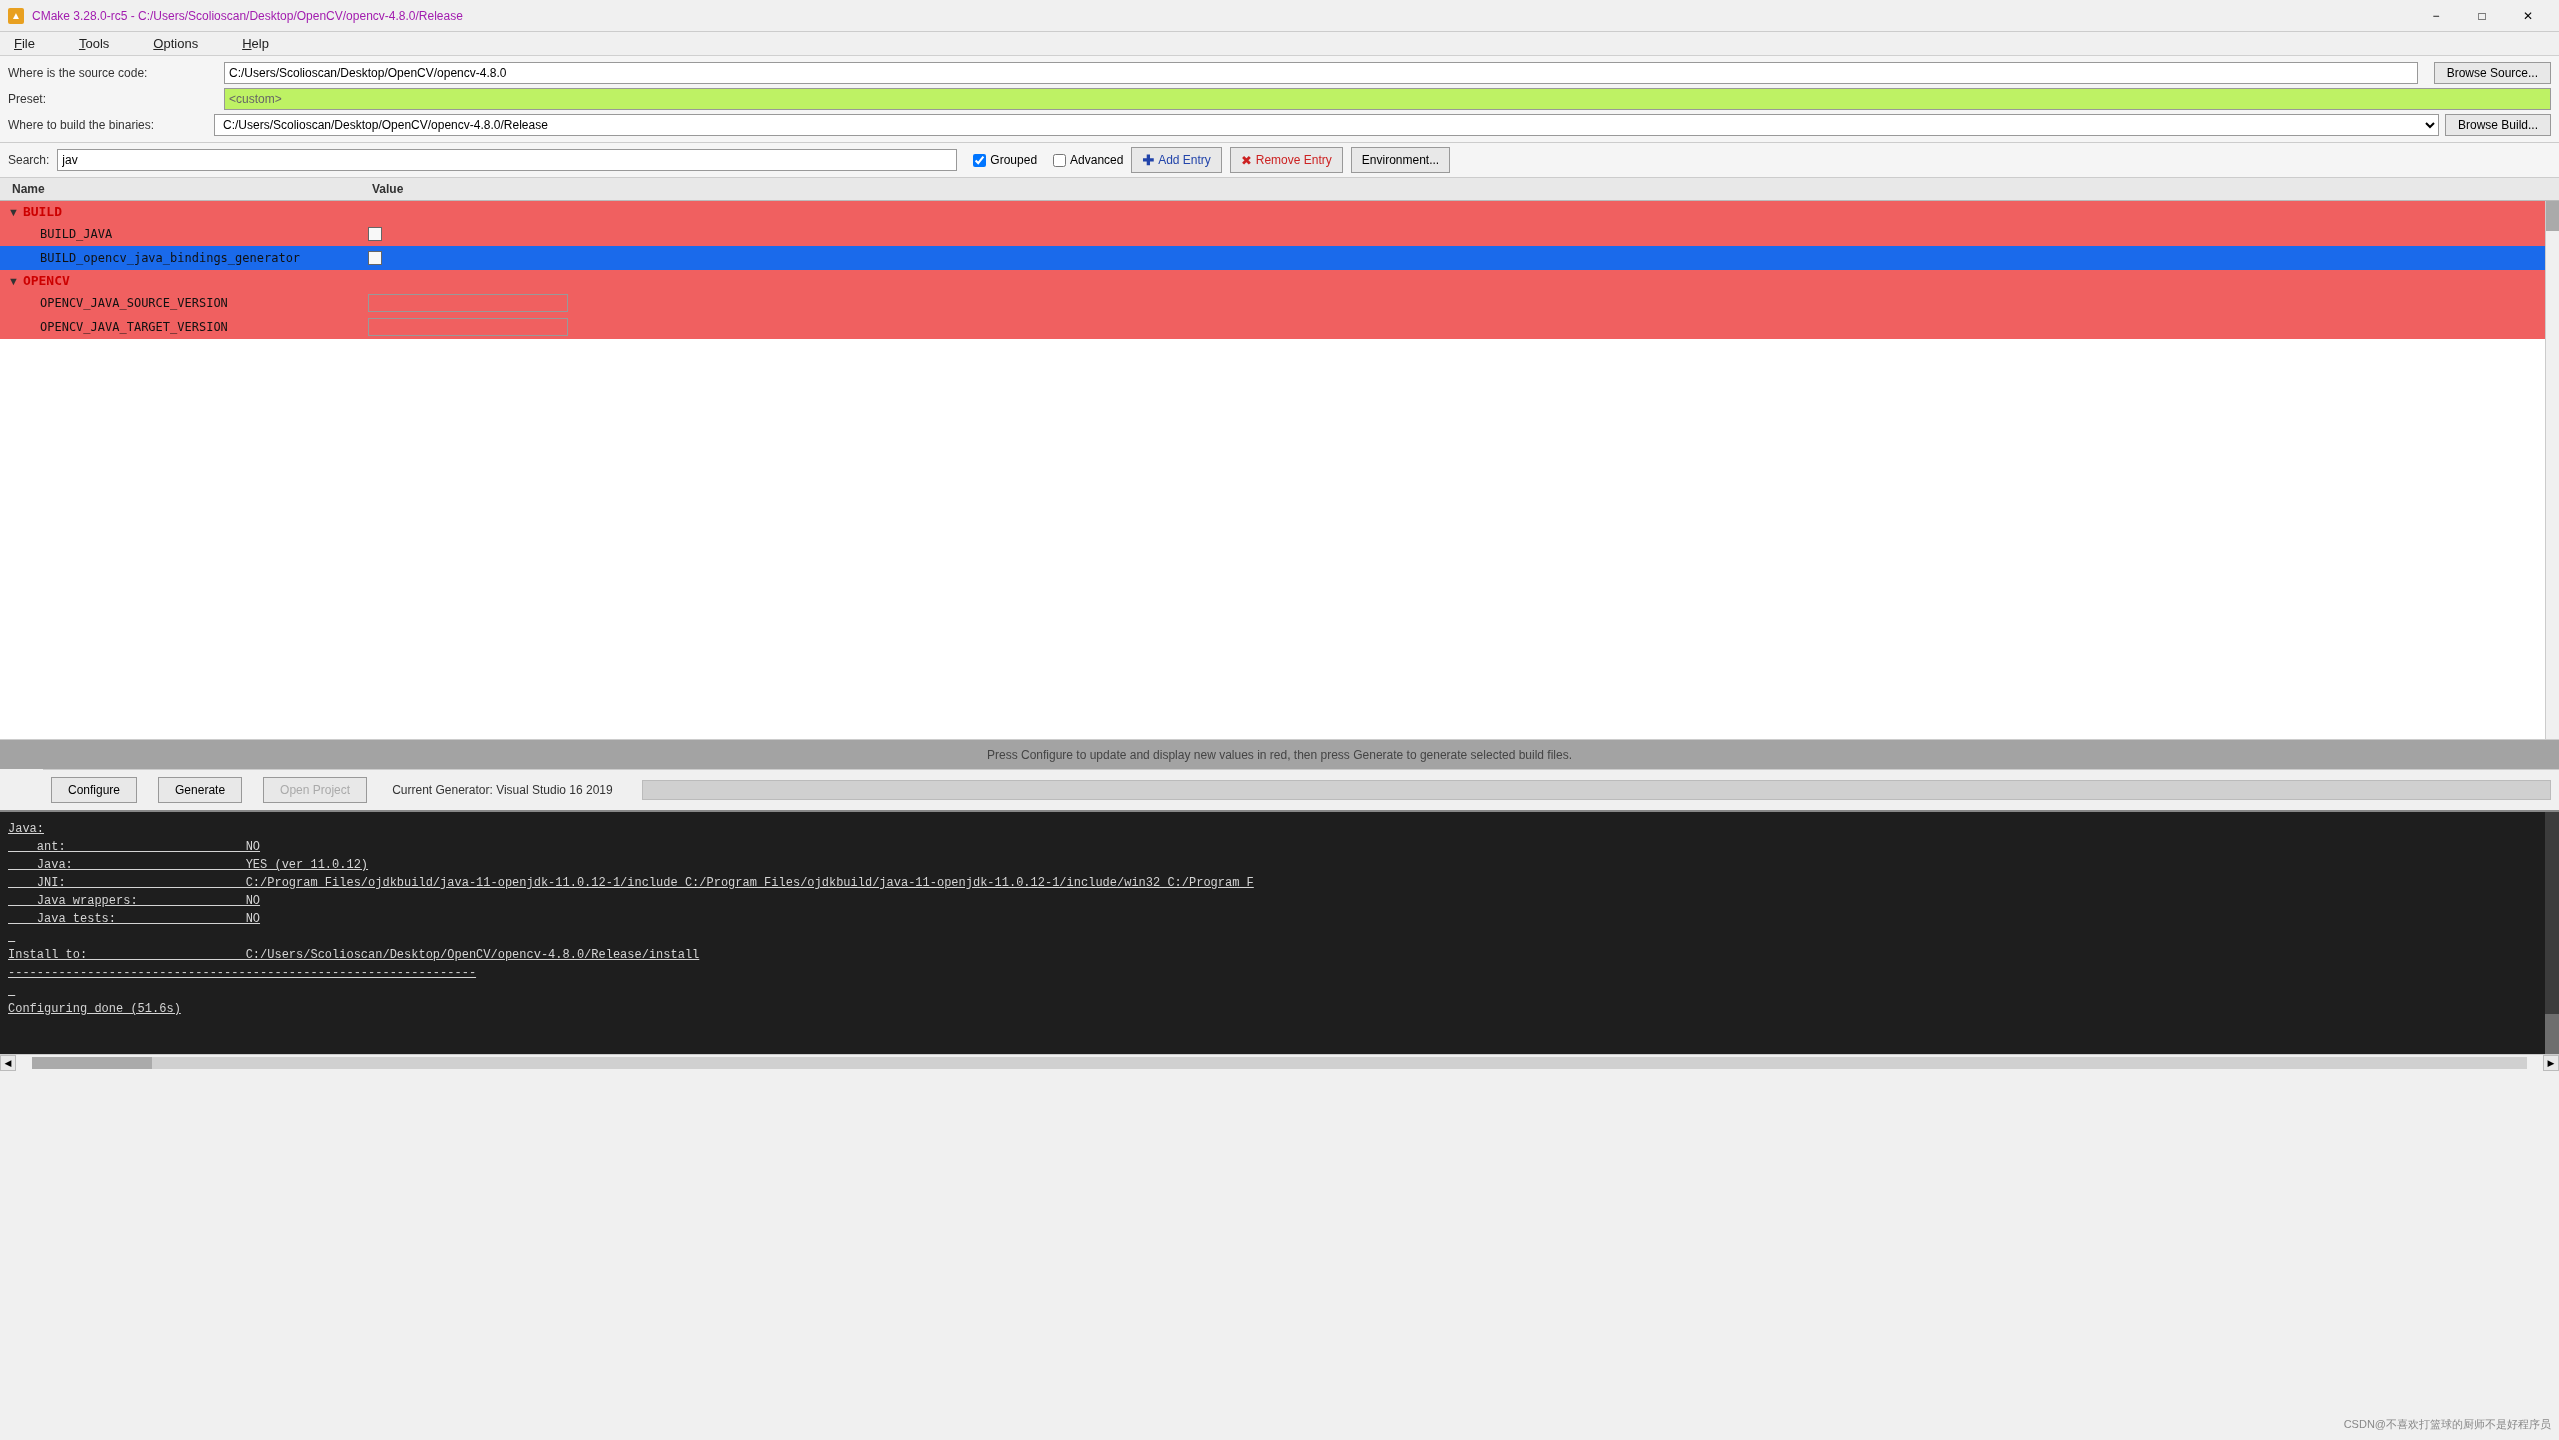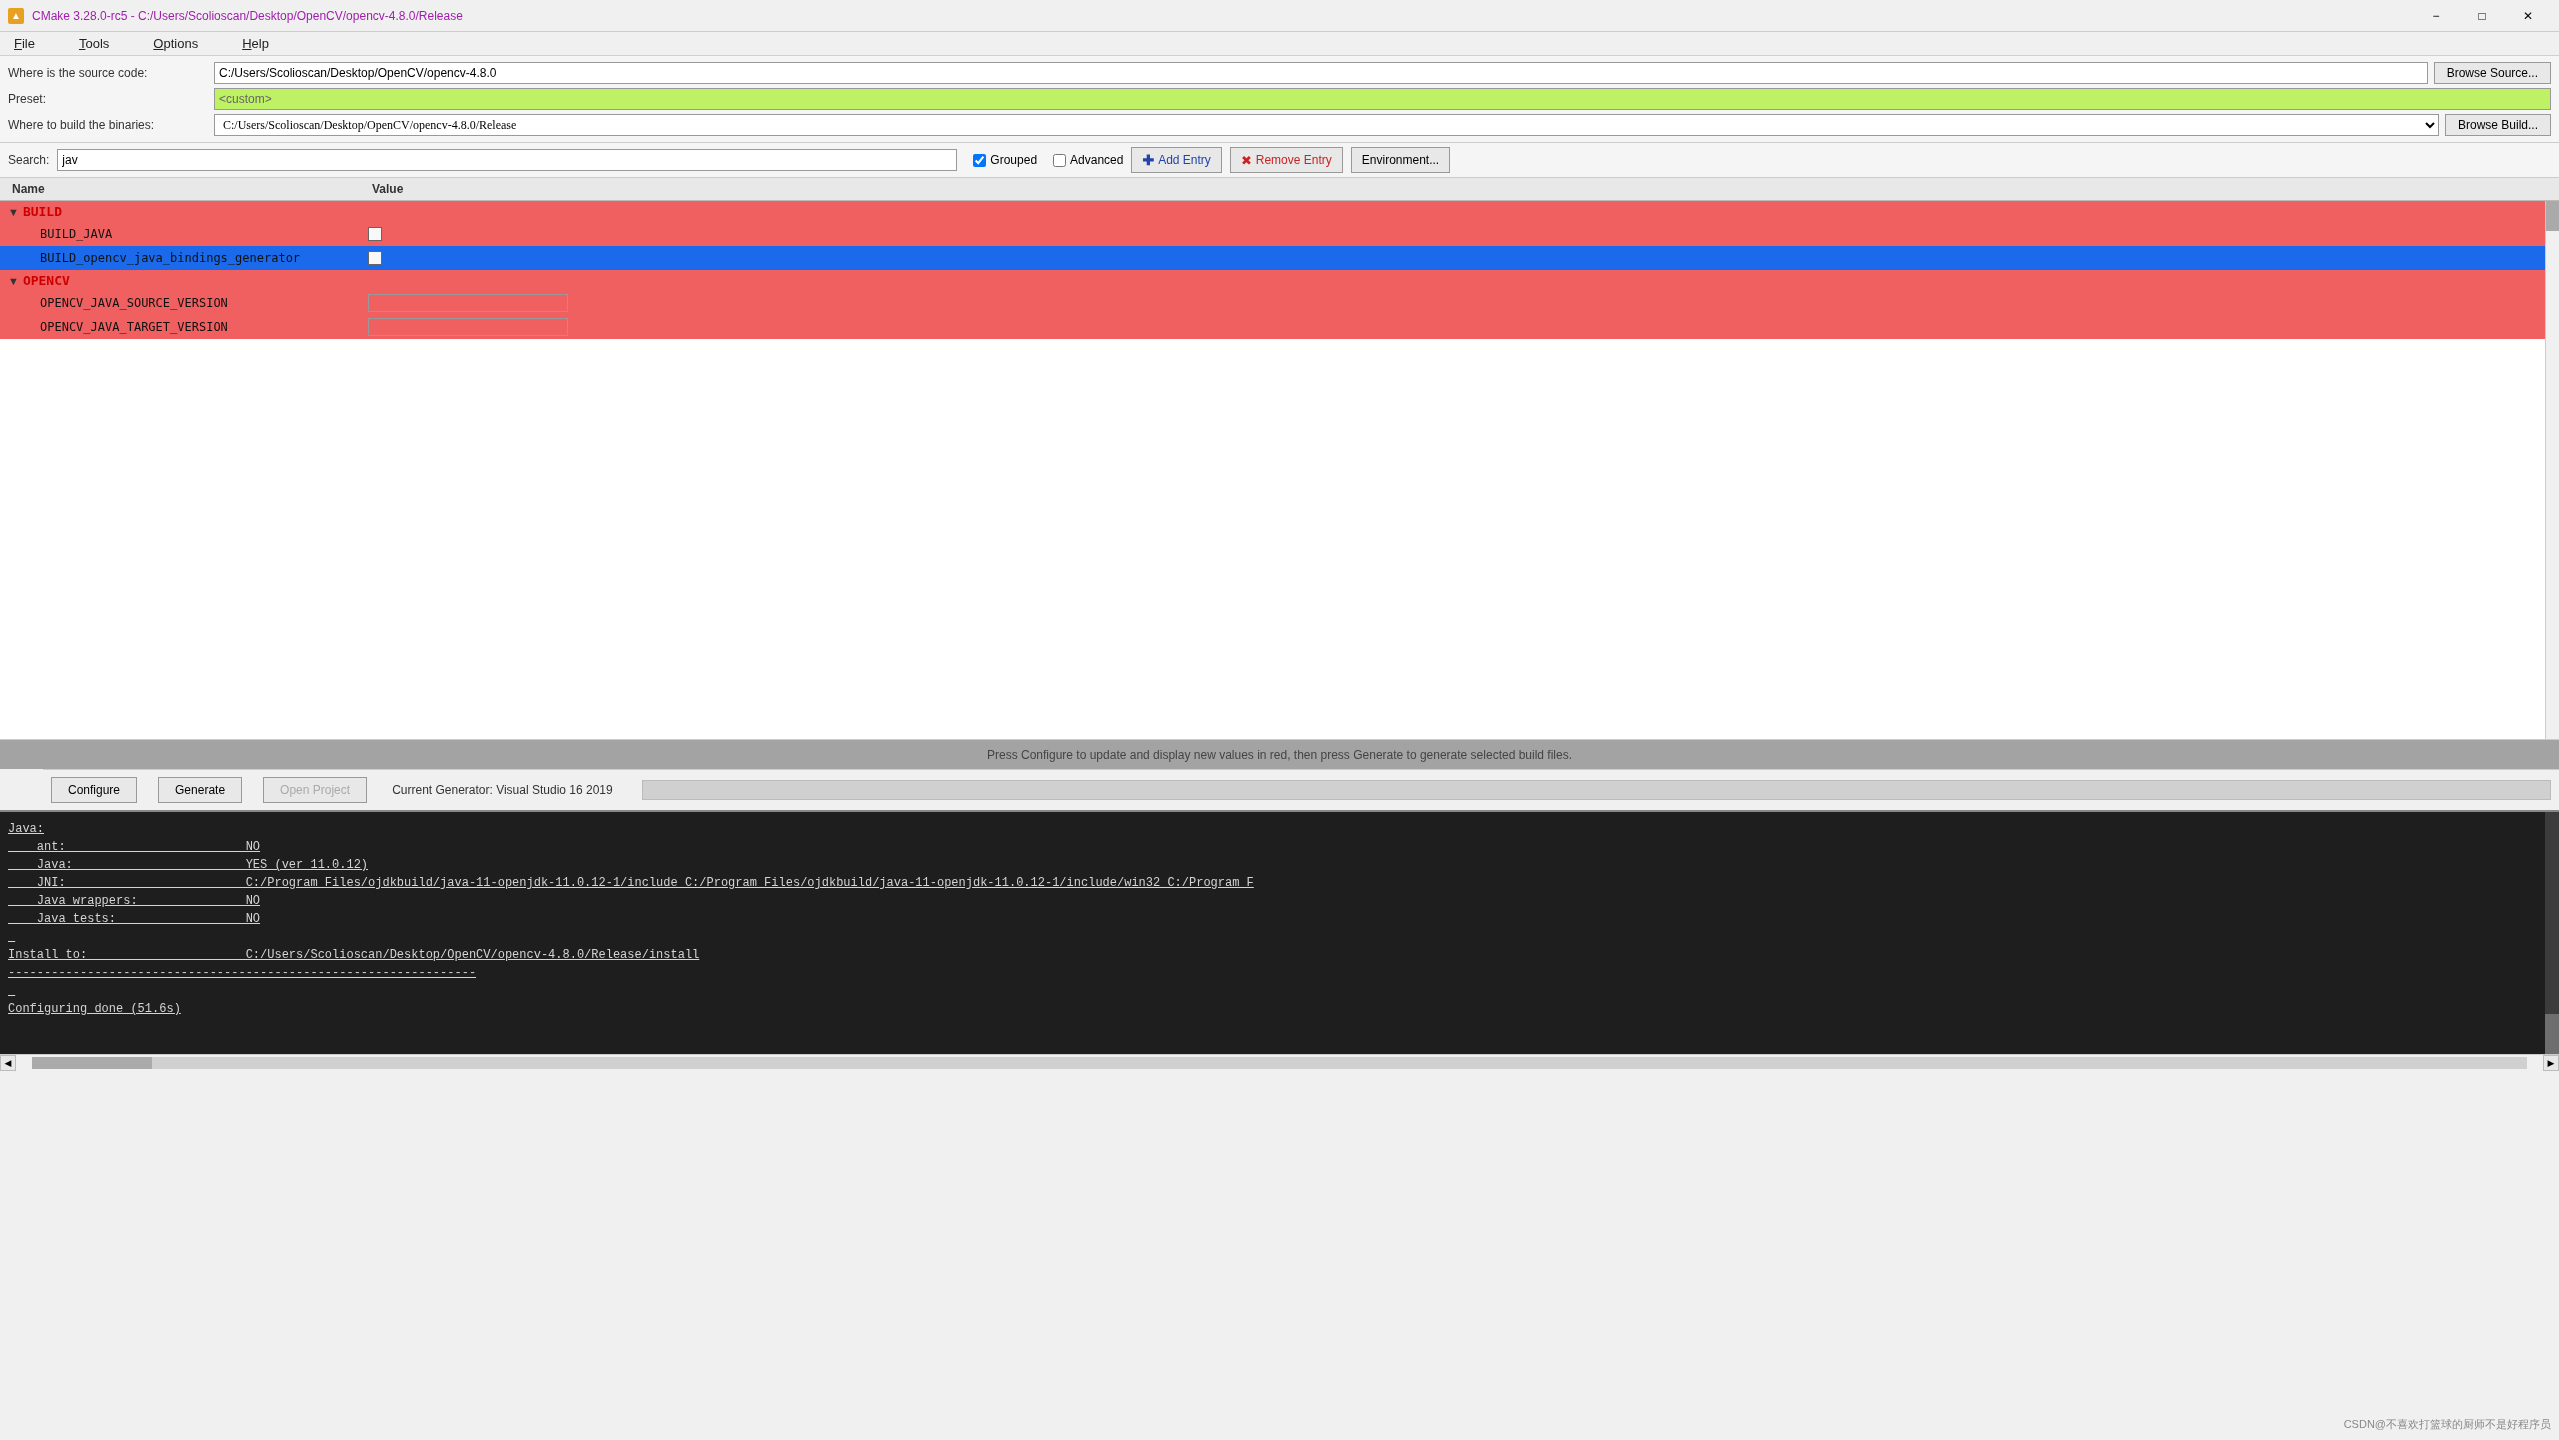--- a/index.html
+++ b/index.html
@@ -297,27 +297,26 @@
       color: #888;
     }
     
     .select-input {
       height: 22px;
       border: 1px solid #999;
       padding: 0 4px;
       font-size: 12px;
       background: white;
       outline: none;
-      font-family: Liberation Serif, serif;
     }
     
     .source-row {
       display: flex;
       align-items: center;
-      gap: 6px;
+      gap: 16px;
       margin-bottom: 4px;
     }
     .build-row {
       display: flex;
       align-items: center;
       gap: 6px;
     }
     
     
     .config-area {

